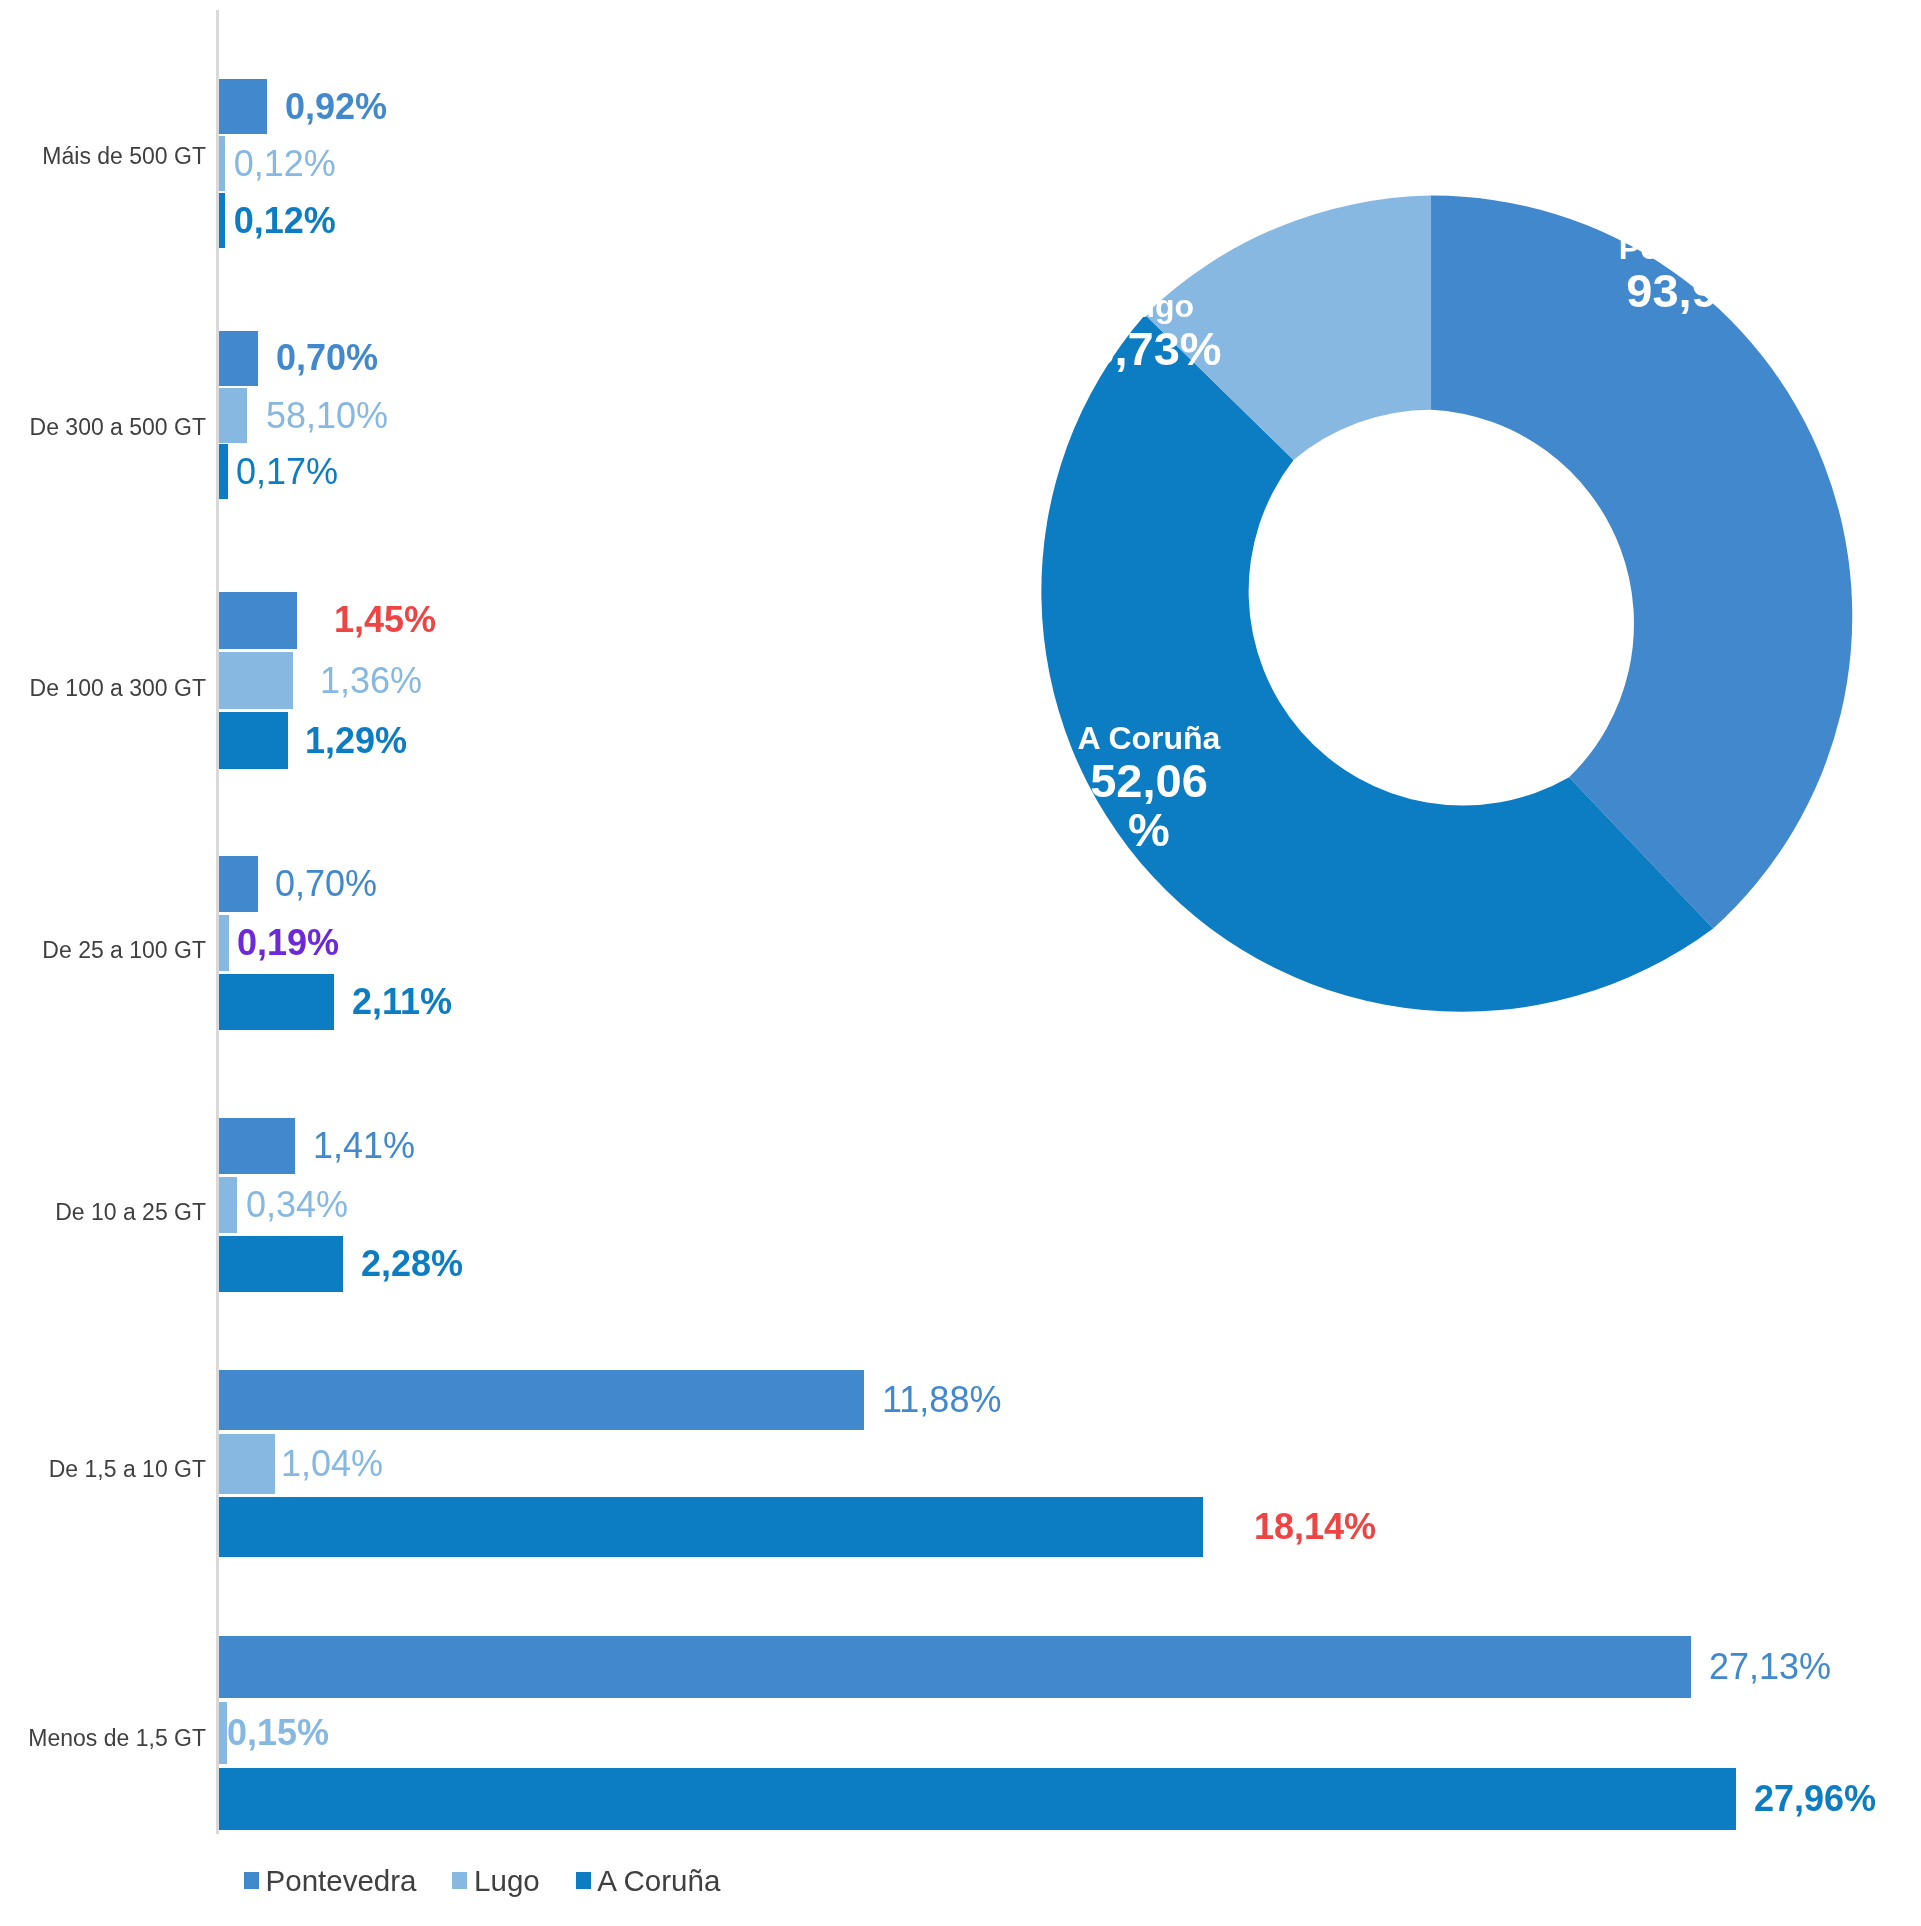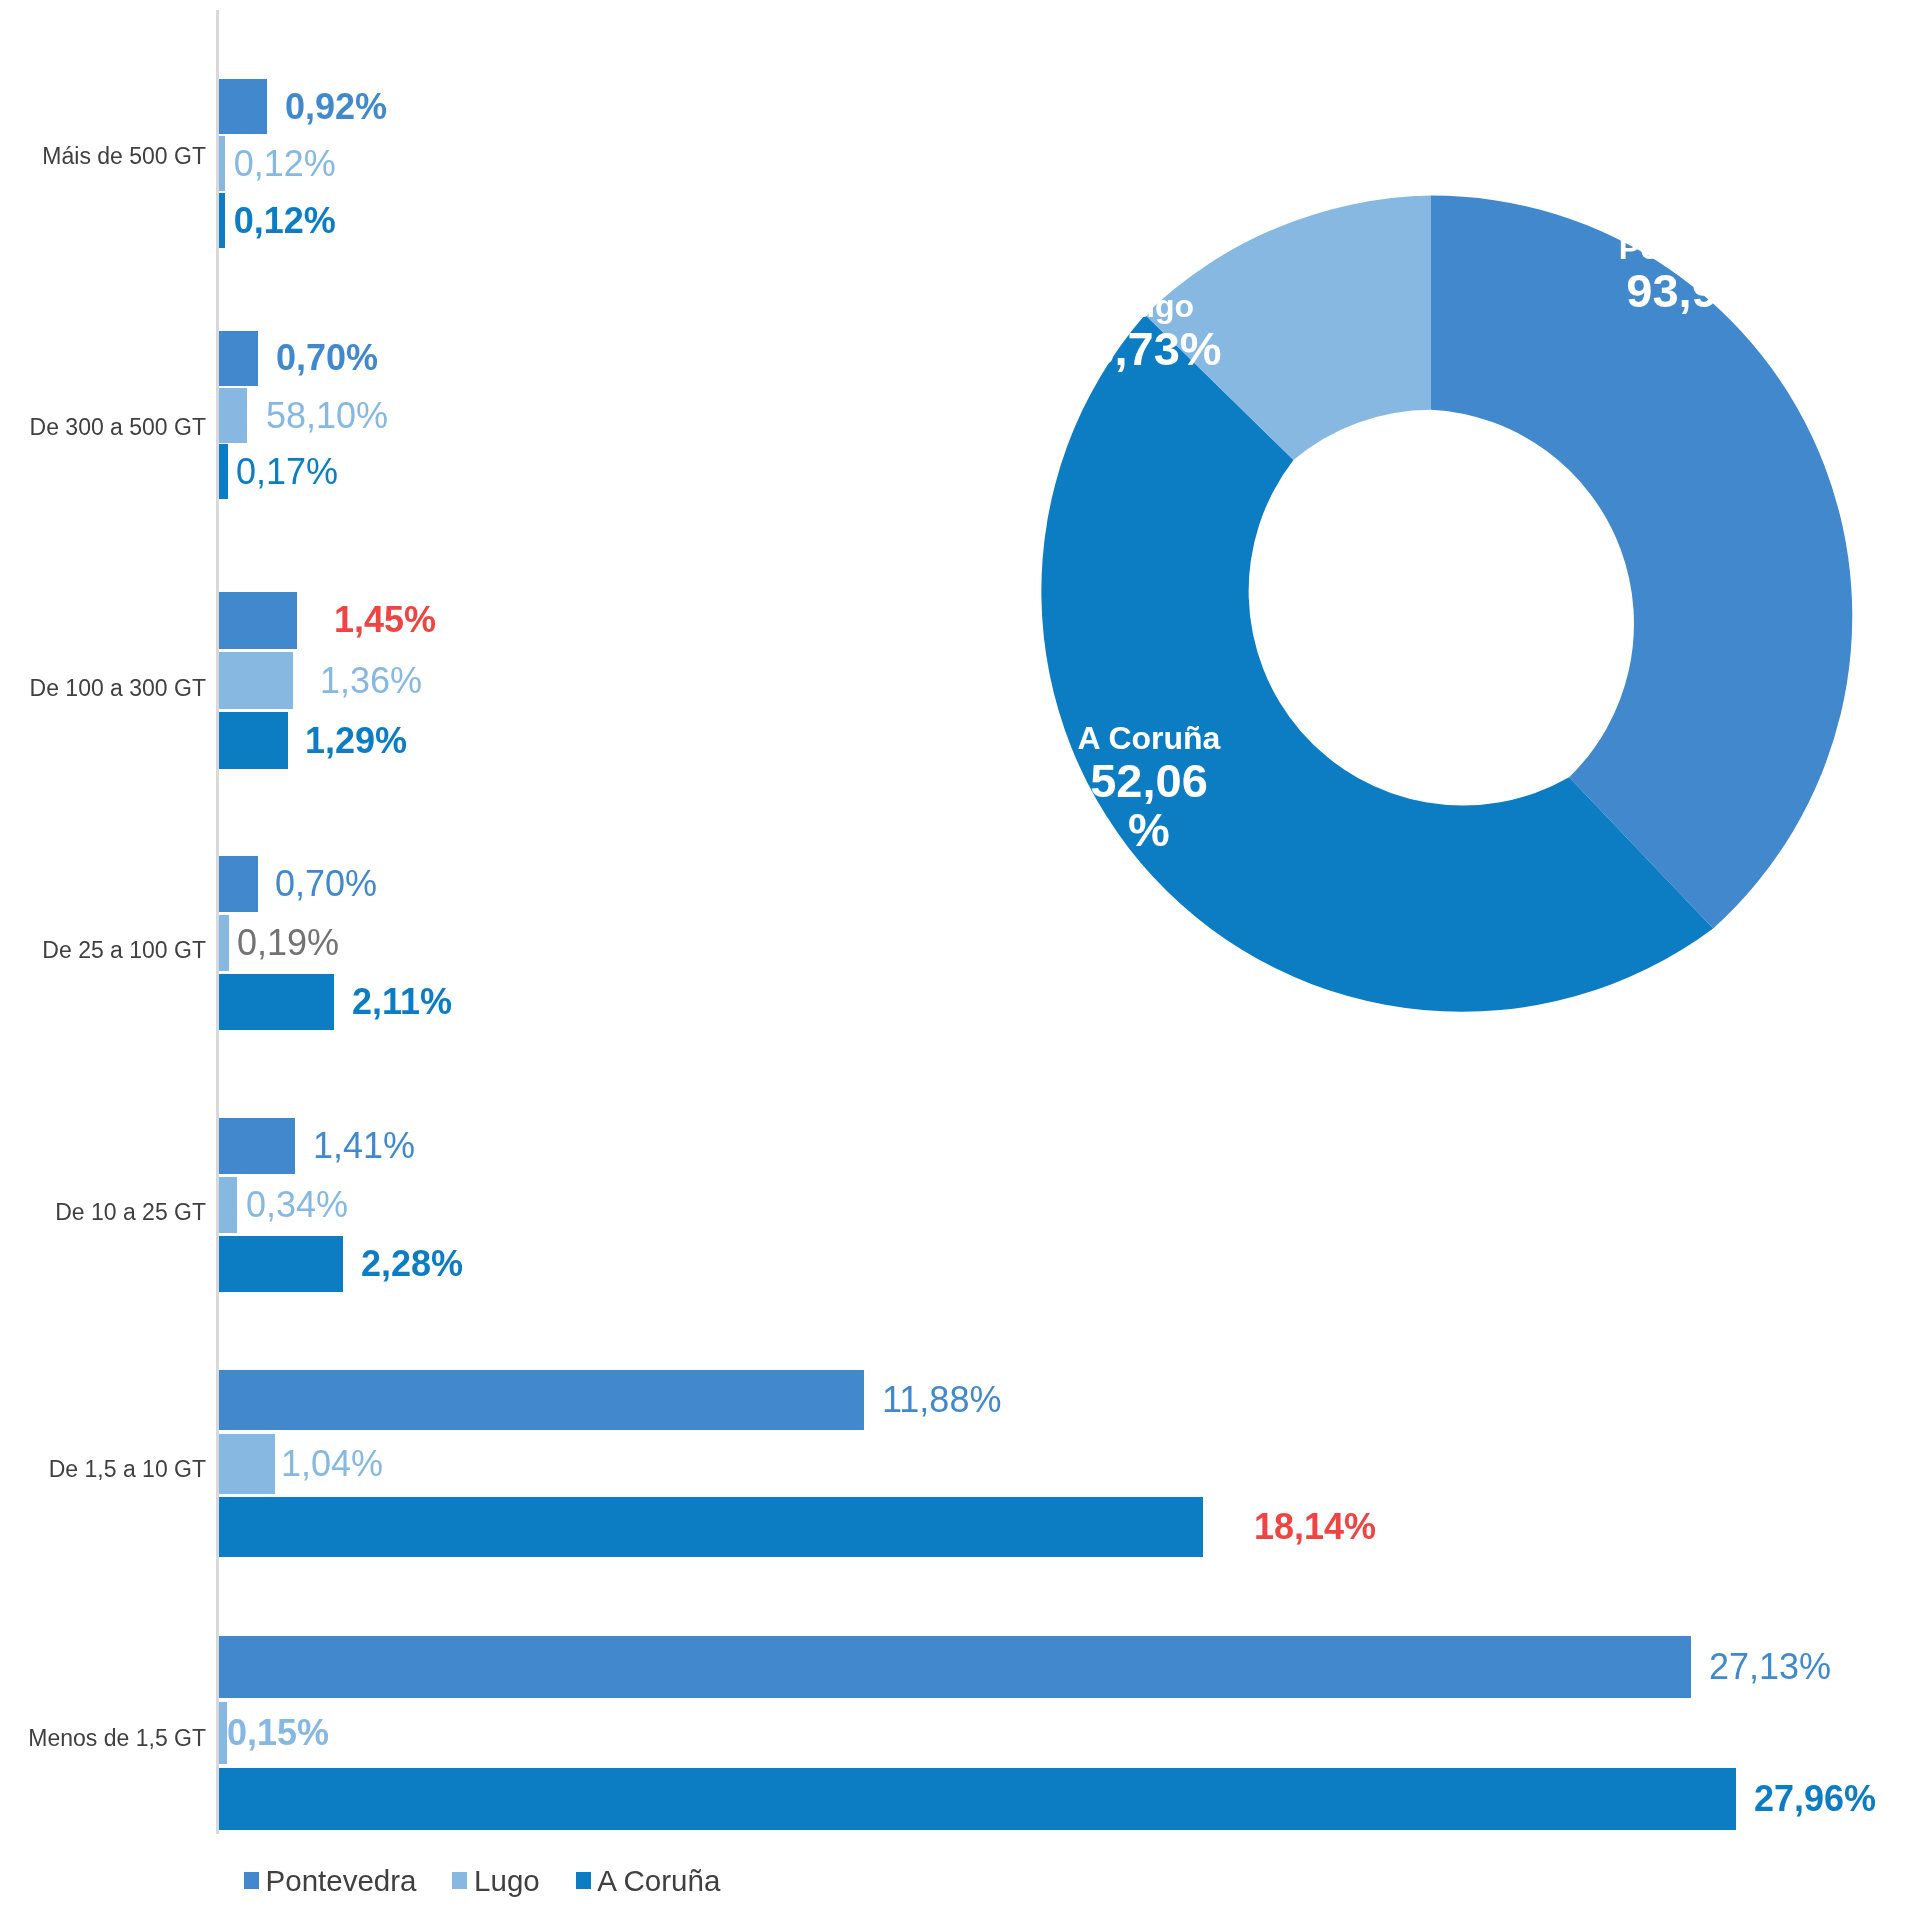--- a/index.html
+++ b/index.html
@@ -173,21 +173,21 @@
     </div>
 
     <div class="cat-group" style="top:846px;height:187px;">
       <div class="cat-label" style="top:92px;">De 25 a 100 GT</div>
       <div class="bar-row" style="top:10.2px;height:56px;">
         <div class="bar" style="width:39px;background:#4189CC;"></div>
         <div class="bar-value" style="left:56px;color:#4189CC;font-weight:normal;">0,70%</div>
       </div>
       <div class="bar-row" style="top:69px;height:56px;">
         <div class="bar" style="width:10.2px;background:#86B8E2;"></div>
-        <div class="bar-value" style="left:18px;color:#737373;font-weight:normal;">0,19%</div>
+        <div class="bar-value" style="left:18px;color:#6d28d9;font-weight:bold;">0,19%</div>
       </div>
       <div class="bar-row" style="top:128px;height:56px;">
         <div class="bar" style="width:115px;background:#0C7CC3;"></div>
         <div class="bar-value" style="left:133px;color:#0C7CC3;">2,11%</div>
       </div>
     </div>
 
     <div class="cat-group" style="top:1108px;height:187px;">
       <div class="cat-label" style="top:92px;">De 10 a 25 GT</div>
       <div class="bar-row" style="top:10.2px;height:56px;">

